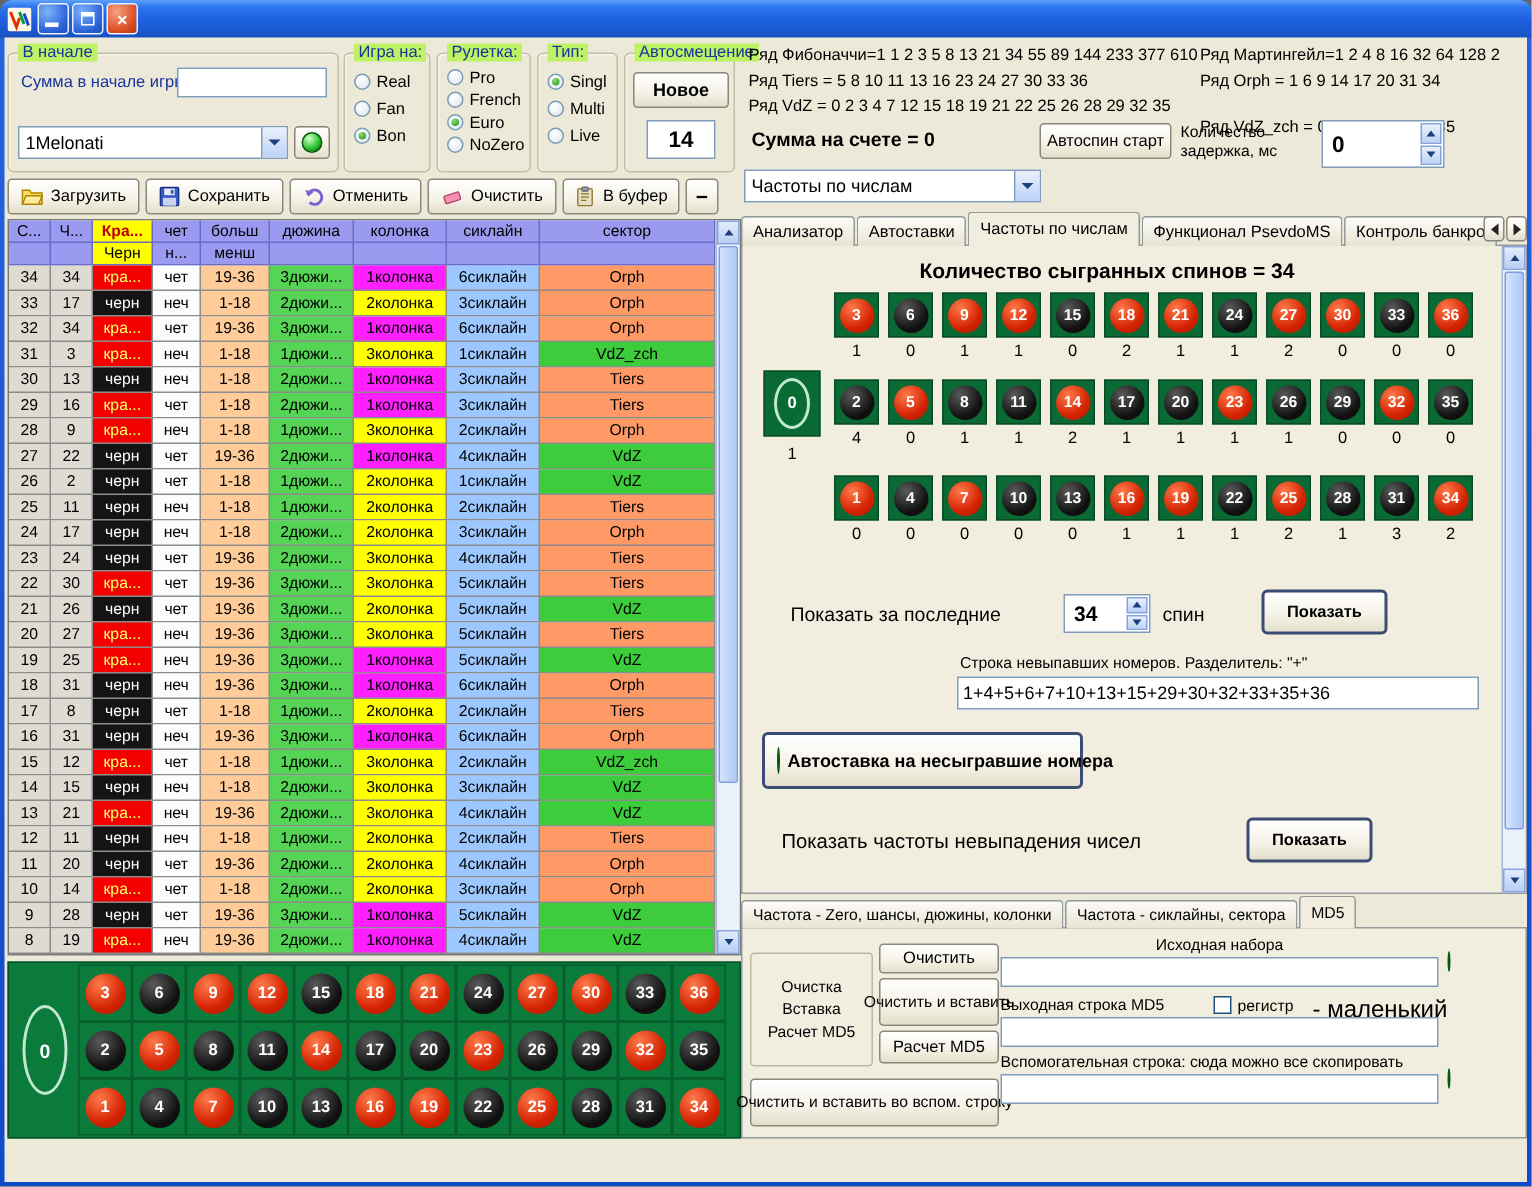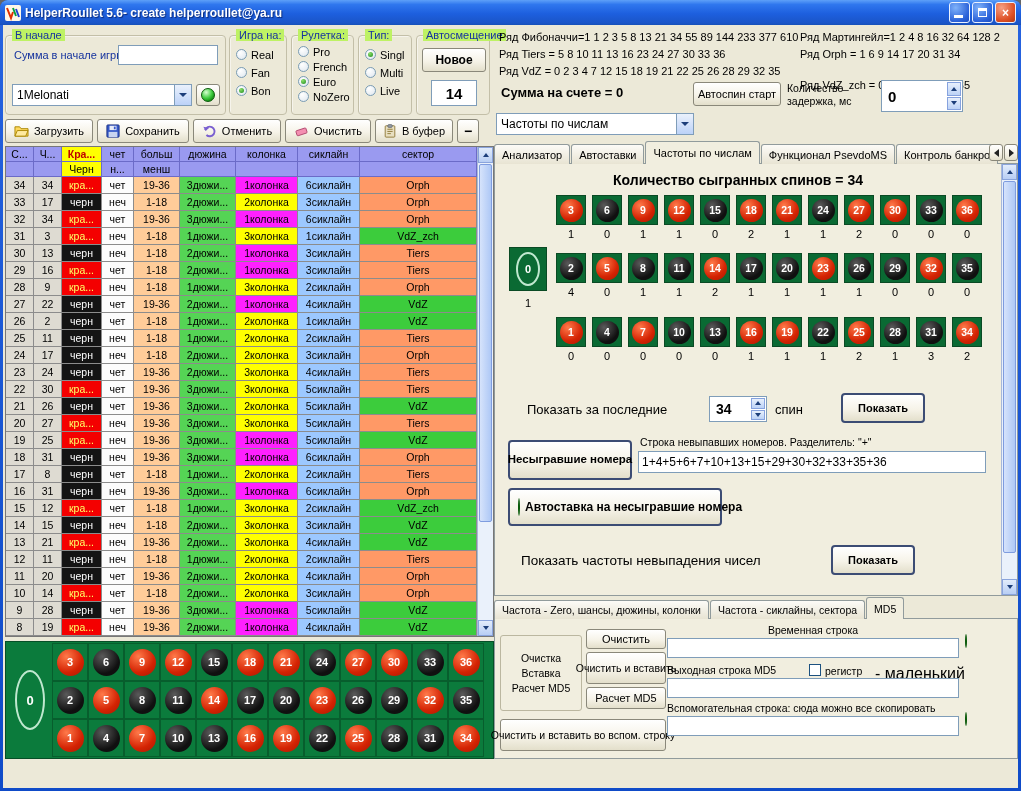--- a/index.html
+++ b/index.html
@@ -176,21 +176,20 @@
 <div class="window">
   <div class="titlebar">
     <span class="appicon">
       <svg width="16" height="16" viewBox="0 0 16 16">
           <rect x="0" y="0" width="16" height="16" rx="2" fill="#FFF8E8"></rect>
           <path d="M2 3 L6 13 L8 7" stroke="#E03000" stroke-width="2" fill="none"></path>
           <path d="M8 3 L11 11" stroke="#00A040" stroke-width="2" fill="none"></path>
           <path d="M11 4 L14 12" stroke="#2040D0" stroke-width="2" fill="none"></path>
         </svg>
     </span>
-    <span class="wtitle">HelperRoullet 5.6- create helperroullet@ya.ru</span>
     <span class="winbtns">
       <span class="wbtn bmin">
           <i class="g-min"></i>
         </span>
       <span class="wbtn bmax">
           <i class="g-max"></i>
         </span>
       <span class="wbtn bclose">
           <i class="g-x">×</i>
         </span>
@@ -1000,21 +999,20 @@
             <i class="tri-u"></i>
           </div>
           <div>
             <i class="tri-dn"></i>
           </div>
         </span>
     </div>
     <span id="lbl-spin">спин</span>
     <div class="btn btn-strong" id="btn-show1">Показать</div>
 
-    <div class="btn btn-strong" id="btn-unplayed">Несыгравшие номера</div>
     <span id="lbl-unpl">Строка невыпавших номеров. Разделитель: "+"</span>
     <input class="inp" id="inp-unpl" value="1+4+5+6+7+10+13+15+29+30+32+33+35+36" style="">
 
     <div class="btn btn-strong" id="btn-autobet">
       <i class="led led18"></i>
       <span>Автоставка на несыгравшие номера</span>
     </div>
 
     <span id="lbl-missing">Показать частоты невыпадения чисел</span>
     <div class="btn btn-strong" id="btn-show2">Показать</div>
@@ -1027,21 +1025,21 @@
     <div id="panel2"></div>
     <div class="md5" id="md5-box">
       <span>Очистка</span>
       <span>Вставка</span>
       <span>Расчет MD5</span>
     </div>
     <div class="btn md5" id="btn-m1">Очистить</div>
     <div class="btn md5" id="btn-m2">Очистить и вставить</div>
     <div class="btn md5" id="btn-m3">Расчет MD5</div>
     <div class="btn md5" id="btn-m4">Очистить и вставить во вспом. строку</div>
-    <span class="md5" id="lbl-src">Временная строка</span>
+    <span class="md5" id="lbl-src">Исходная набора</span>
     <input class="inp md5" id="inp-src" value="" style="">
     <div class="md5" id="led-src"><i class="led led20"></i></div>
     <span class="md5" id="lbl-out">Выходная строка MD5</span>
     <span class="md5" id="chk-reg"></span>
     <span class="md5" id="lbl-reg">регистр</span>
     <span class="md5" id="lbl-small">- маленький</span>
     <input class="inp md5" id="inp-out" value="" style="">
     <span class="md5" id="lbl-aux">Вспомогательная строка: сюда можно все скопировать</span>
     <input class="inp md5" id="inp-aux" value="" style="">
     <div class="md5" id="led-aux"><i class="led led20"></i></div>

